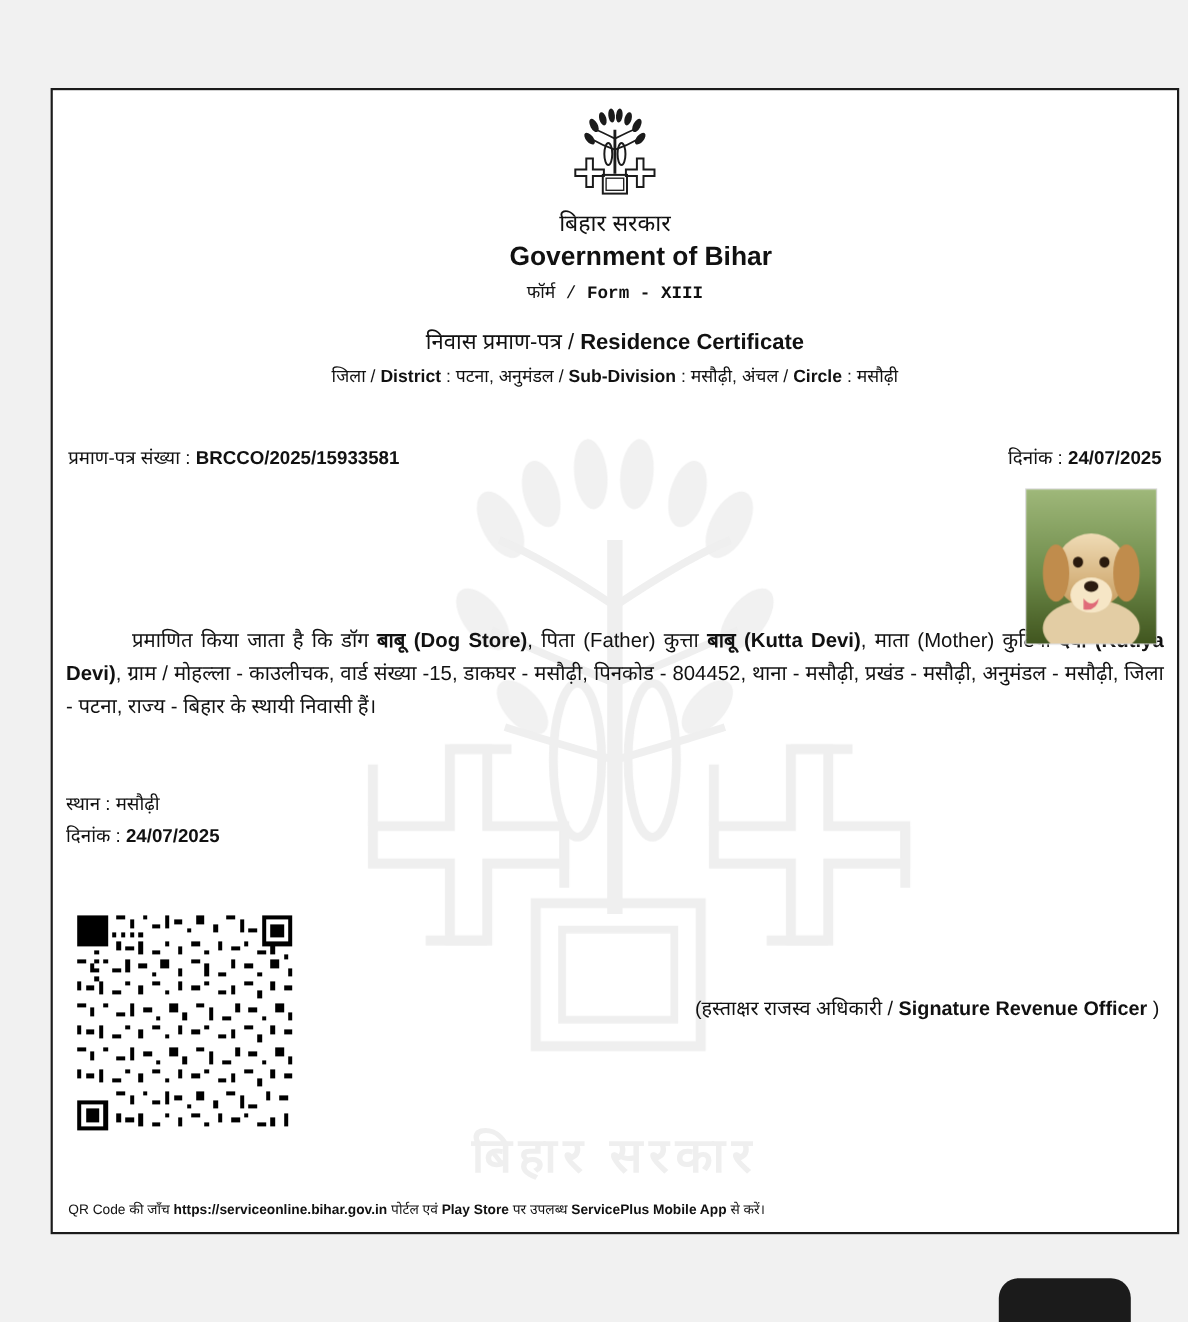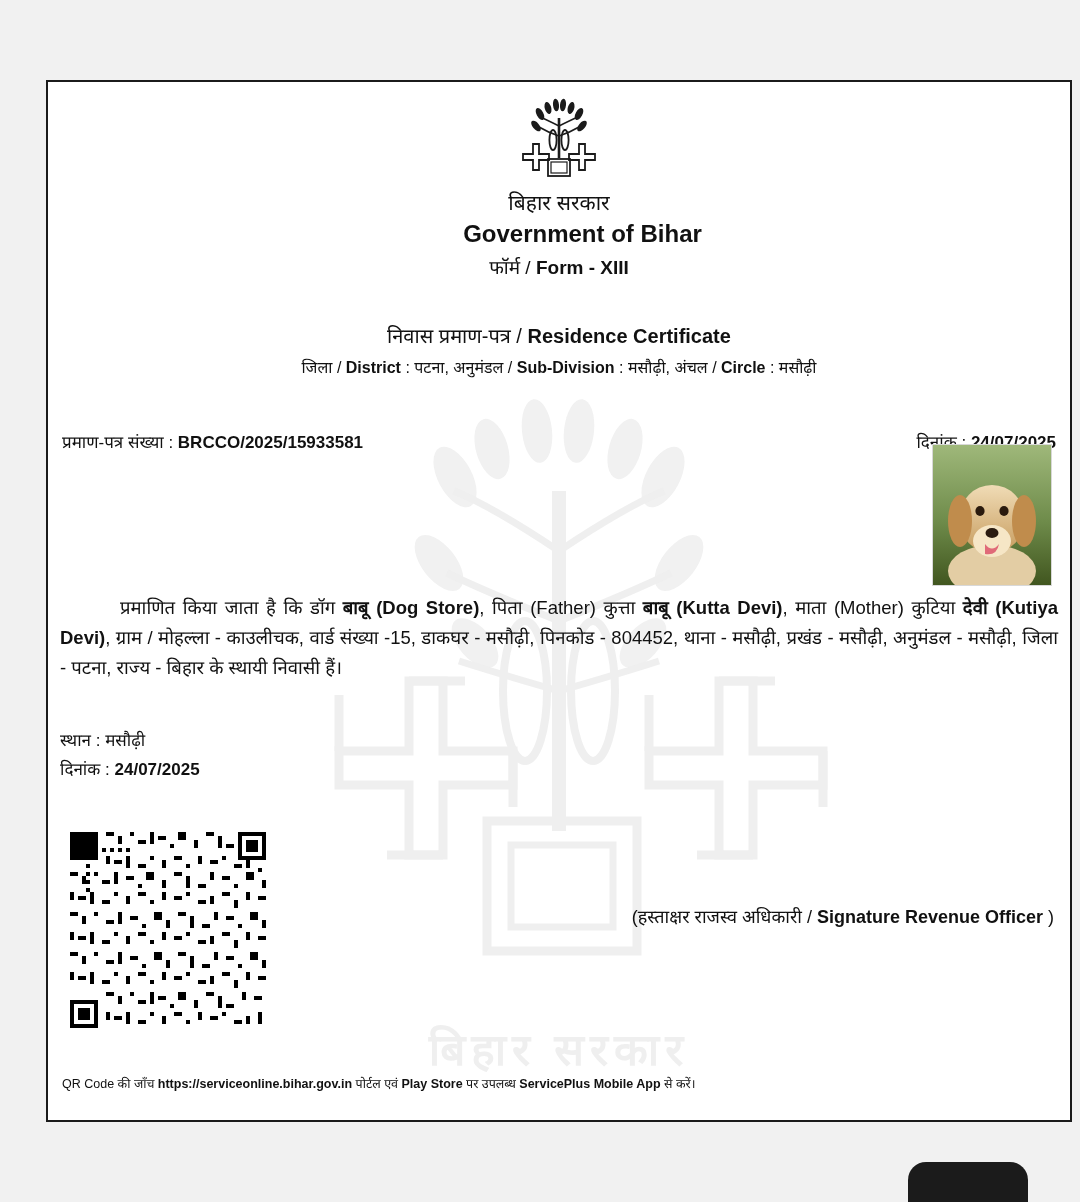--- a/index.html
+++ b/index.html
@@ -68,29 +68,30 @@
     font-family: "Liberation Sans", sans-serif;
   }
   .h-eng {
     font-size: 24px;
     font-weight: bold;
     color: #111;
     margin-top: 4px;
     margin-left: 47px;
   }
   .h-form {
-    font-size: 19px;
+    font-size: 16px;
     color: #111;
     margin-top: 6px;
+    font-family: Liberation Mono, monospace;
   }
   .h-form b { font-weight: bold; }
   .h-title {
     font-size: 20px;
     color: #111;
-    margin-top: 42px;
+    margin-top: 20px;
   }
   .h-title b { font-weight: bold; }
   .h-sub {
     font-size: 16px;
     color: #111;
     margin-top: 7px;
   }
   .h-sub b { font-weight: bold; }
 
   
@@ -133,21 +134,21 @@
     color: #111;
     text-align: justify;
     text-indent: 60px;
   }
   .body-text b { font-weight: bold; }
 
   
   .place-block {
     position: relative;
     z-index: 3;
-    margin-top: 44px;
+    margin-top: 60px;
     padding-left: 12px;
     font-size: 17px;
     color: #111;
     line-height: 1.7;
   }
   .place-block b { font-weight: bold; }
 
   
   .qr {
     position: absolute;
@@ -178,21 +179,21 @@
     z-index: 4;
     font-size: 18px;
     color: #111;
   }
   .sign-caption b { font-weight: bold; }
 
   
   .footer {
     position: absolute;
     left: 14px;
-    bottom: 26px;
+    bottom: 10px;
     z-index: 4;
     font-size: 12.5px;
     color: #111;
     line-height: 1.6;
   }
   .footer b { font-weight: bold; }
 
   
   .home-indicator {
     position: absolute;

